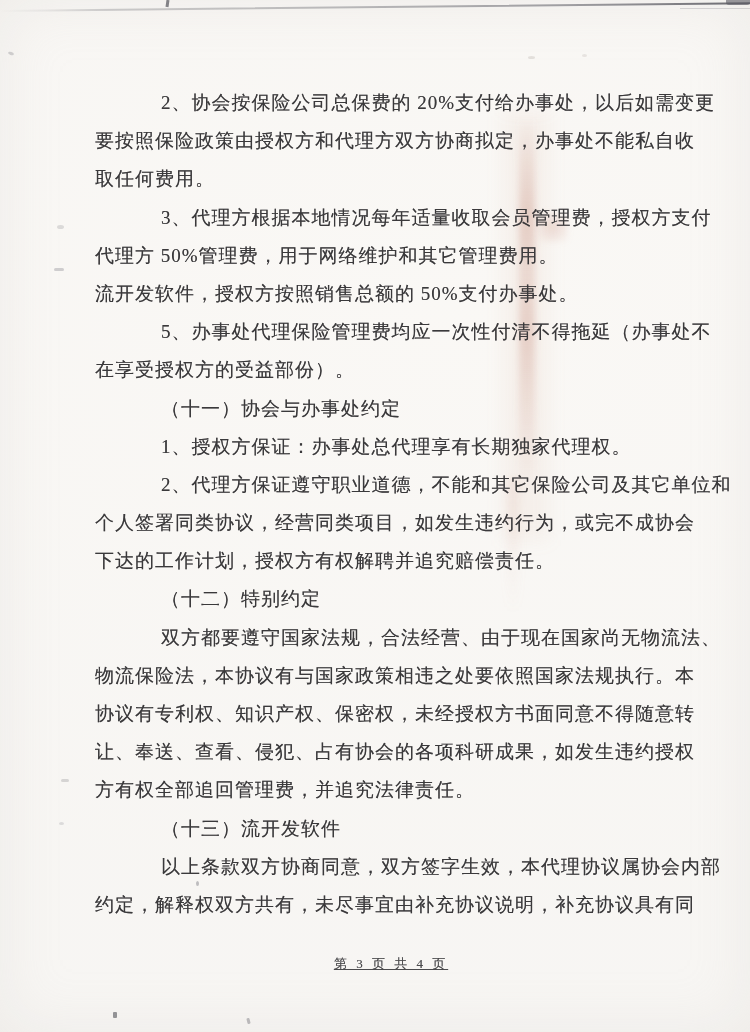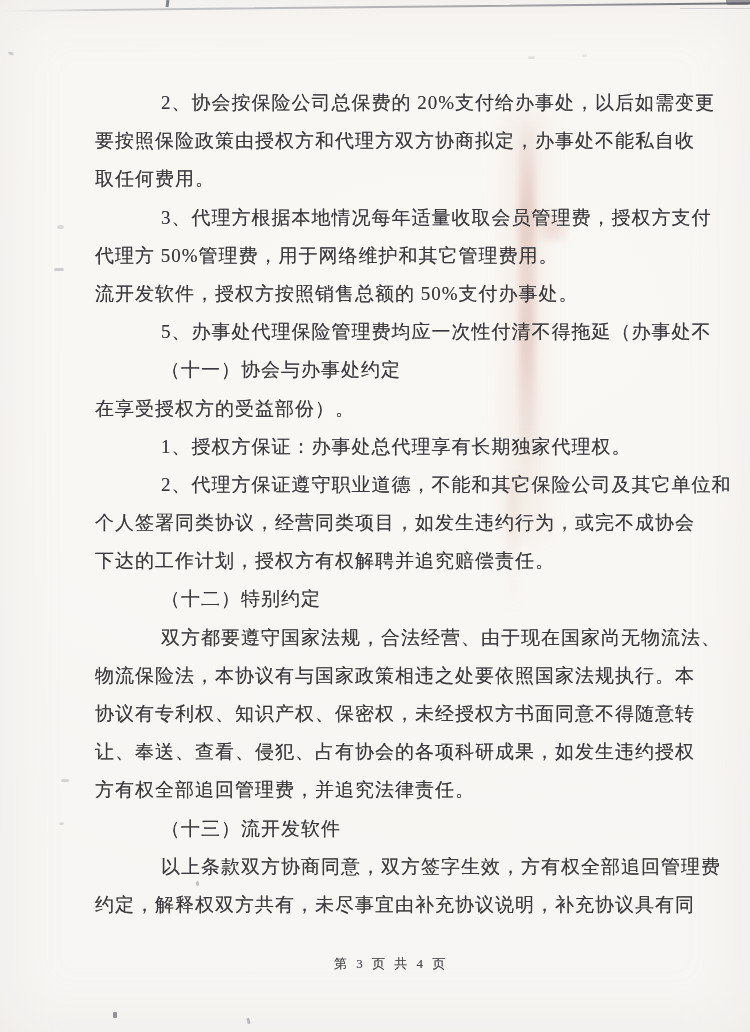--- a/index.html
+++ b/index.html
@@ -139,20 +139,21 @@
     position: absolute;
     left: 0; right: 0;
     top: 955px;
     text-align: center;
     padding-left: 32px;
     font-size: 13px;
     letter-spacing: 3px;
     color: var(--footer_ink, #4a4a4c);
     text-shadow: 0 0 0.5px rgba(74,74,76,0.5);
     z-index: 2;
+    text-decoration: underline;
   }
 </style>
 </head>
 <body>
 
 <div class="scan-page">
 
   <div class="edge-line"></div>
   <div class="edge-line-2"></div>
   <div class="edge-tick"></div>
@@ -175,31 +176,31 @@
   <div class="speck sp10"></div>
 
   <div class="doc-body">
       <div class="line first">2、协会按保险公司总保费的 20%支付给办事处，以后如需变更</div>
       <div class="line">要按照保险政策由授权方和代理方双方协商拟定，办事处不能私自收</div>
       <div class="line last">取任何费用。</div>
       <div class="line first">3、代理方根据本地情况每年适量收取会员管理费，授权方支付</div>
       <div class="line last">代理方 50%管理费，用于网络维护和其它管理费用。</div>
       <div class="line last">流开发软件，授权方按照销售总额的 50%支付办事处。</div>
       <div class="line first">5、办事处代理保险管理费均应一次性付清不得拖延（办事处不</div>
+      <div class="line last">在享受授权方的受益部份）。</div>
       <div class="line first last">（十一）协会与办事处约定</div>
-      <div class="line last">在享受授权方的受益部份）。</div>
       <div class="line first last">1、授权方保证：办事处总代理享有长期独家代理权。</div>
       <div class="line first">2、代理方保证遵守职业道德，不能和其它保险公司及其它单位和</div>
       <div class="line">个人签署同类协议，经营同类项目，如发生违约行为，或完不成协会</div>
       <div class="line last">下达的工作计划，授权方有权解聘并追究赔偿责任。</div>
       <div class="line first last">（十二）特别约定</div>
       <div class="line first">双方都要遵守国家法规，合法经营、由于现在国家尚无物流法、</div>
       <div class="line">物流保险法，本协议有与国家政策相违之处要依照国家法规执行。本</div>
       <div class="line">协议有专利权、知识产权、保密权，未经授权方书面同意不得随意转</div>
       <div class="line">让、奉送、查看、侵犯、占有协会的各项科研成果，如发生违约授权</div>
       <div class="line last">方有权全部追回管理费，并追究法律责任。</div>
       <div class="line first last">（十三）流开发软件</div>
-      <div class="line first">以上条款双方协商同意，双方签字生效，方有权全部追回管理费</div>
+      <div class="line first">以上条款双方协商同意，双方签字生效，本代理协议属协会内部</div>
       <div class="line last">约定，解释权双方共有，未尽事宜由补充协议说明，补充协议具有同</div>
     </div>
 
   <div class="page-footer">第 3 页 共 4 页</div>
 </div>
 
 </body></html>

